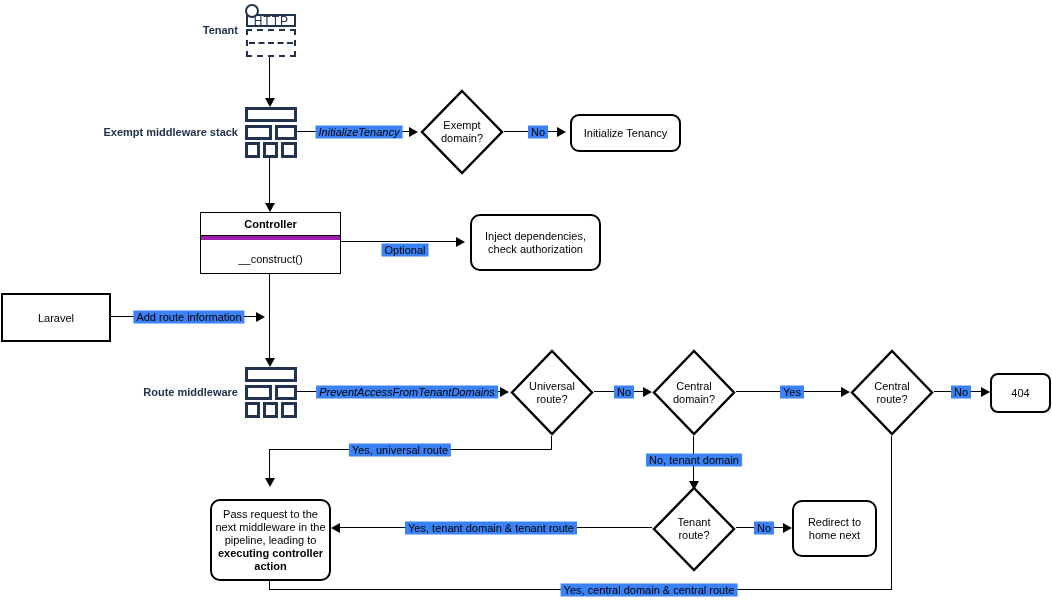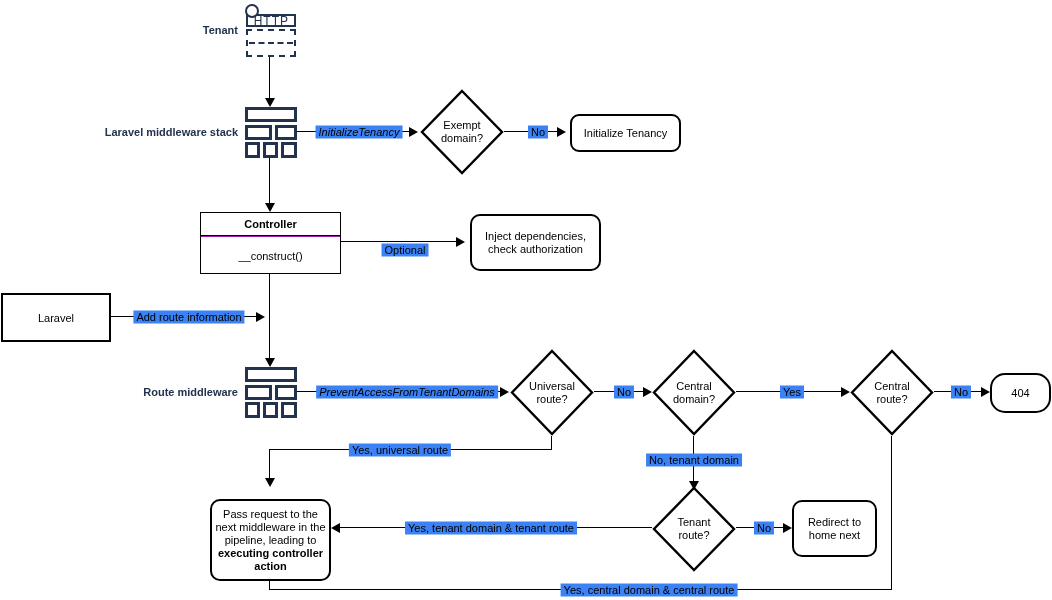--- a/index.html
+++ b/index.html
@@ -43,21 +43,21 @@
   .req-circle{position:absolute;width:14px;height:14px;border:2px solid #22334d;border-radius:50%;
     background:#fff;z-index:6;box-sizing:border-box;}
   .req-bar{position:absolute;border:2px solid #22334d;background:#fff;z-index:5;box-sizing:border-box;
     display:flex;align-items:center;justify-content:flex-end;}
   .req-bar span{font-size:12px;letter-spacing:1px;color:#22334d;padding-right:5px;}
   .req-dash{position:absolute;border:2px dashed #22334d;background:#fff;z-index:4;box-sizing:border-box;}
   .req-dash-mid{position:absolute;border-top:2px dashed #22334d;z-index:5;}
   
   .uml{position:absolute;background:#fff;border:1px solid #000;z-index:4;box-sizing:border-box;}
   .uml-head{height:22px;border-bottom:1px solid #000;display:flex;align-items:center;justify-content:center;font-weight:bold;}
-  .uml-body{border-top:1px solid #a21caf;height:37px;display:flex;align-items:center;justify-content:center;text-align:center;}
+  .uml-body{border-top:4px solid #a21caf;height:37px;display:flex;align-items:center;justify-content:center;text-align:center;}
 </style>
 </head>
 <body>
 
 <div id="canvas">
 
   <div class="req-circle" style="left:245px;top:4px;"></div>
   <div class="req-bar" style="left:246px;top:14px;width:50px;height:13px;">
     <span>HTTP</span>
   </div>
@@ -75,21 +75,21 @@
     <div class="mwrow">
       <div class="mwcell" style="width:27px;"></div>
       <div class="mwcell" style="width:22px;"></div>
     </div>
     <div class="mwrow">
       <div class="mwcell" style="width:15px;height:16px;"></div>
       <div class="mwcell" style="width:15px;height:16px;"></div>
       <div class="mwcell" style="width:16px;height:16px;"></div>
     </div>
   </div>
-  <div class="ntitle" style="left:60px;top:126px;width:178px;">Laravel middleware stack</div>
+  <div class="ntitle" style="left:60px;top:126px;width:178px;">Exempt middleware stack</div>
 
   <div class="ln" style="left:297px;top:131px;width:113px;height:1px;"></div>
   <div class="ar ar-r" style="left:409px;top:127px;"></div>
   <div class="elabel it" style="left:359px;top:132px;">InitializeTenancy</div>
 
   <div class="diamond" style="left:420px;top:89px;width:84px;height:86px;">
     <svg width="84" height="86">
       <polygon points="42,2 82,43 42,84 2,43" fill="#ffffff" stroke="#000000" stroke-width="2.4"></polygon>
     </svg>
     <div class="dlabel">Exempt
@@ -175,21 +175,21 @@
       <polygon points="42,2 82,43.5 42,85 2,43.5" fill="#ffffff" stroke="#000000" stroke-width="2.4"></polygon>
     </svg>
     <div class="dlabel">Central
 route?</div>
   </div>
 
   <div class="ln" style="left:934px;top:391px;width:47px;height:1px;"></div>
   <div class="ar ar-r" style="left:981px;top:387px;"></div>
   <div class="elabel" style="left:961px;top:392px;">No</div>
 
-  <div class="rbox" style="left:990px;top:373px;width:61px;height:40px;border-radius:15px;">404</div>
+  <div class="rbox" style="left:990px;top:373px;width:61px;height:40px;border-radius:8px;">404</div>
 
   <div class="ln" style="left:551px;top:436px;width:1px;height:14px;"></div>
   <div class="ln" style="left:269px;top:449px;width:283px;height:1px;"></div>
   <div class="ln" style="left:269px;top:450px;width:1px;height:29px;"></div>
   <div class="ar ar-d" style="left:265px;top:478px;"></div>
   <div class="elabel" style="left:400px;top:450px;">Yes, universal route</div>
 
   <div class="ln" style="left:693px;top:436px;width:1px;height:46px;"></div>
   <div class="ar ar-d" style="left:689px;top:481px;"></div>
   <div class="elabel" style="left:694px;top:460px;">No, tenant domain</div>

